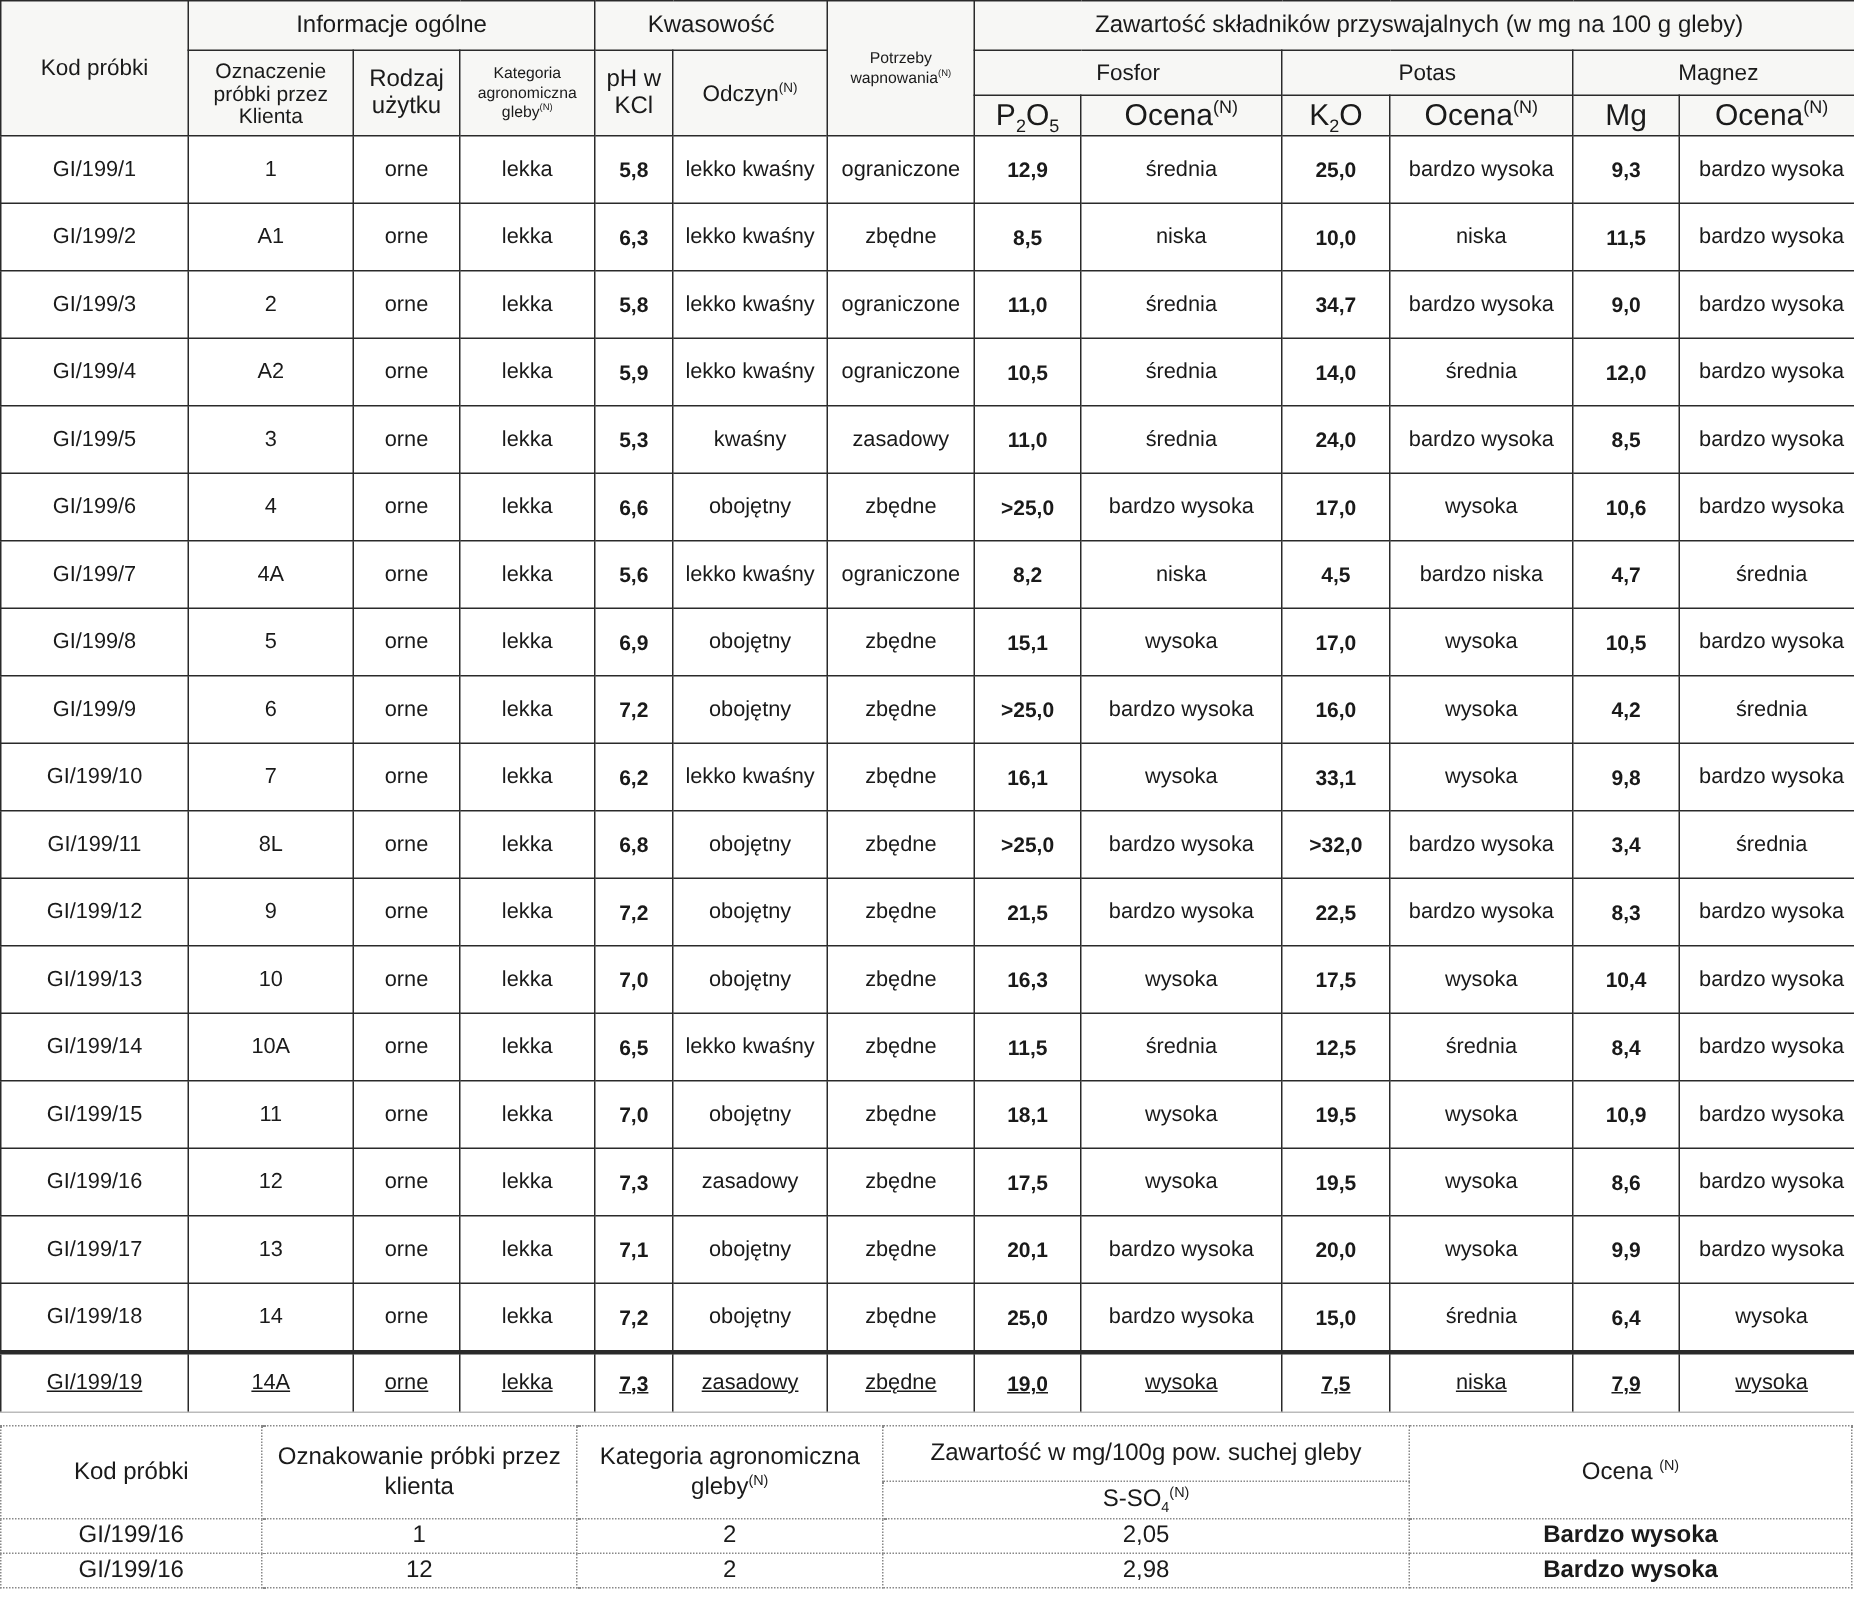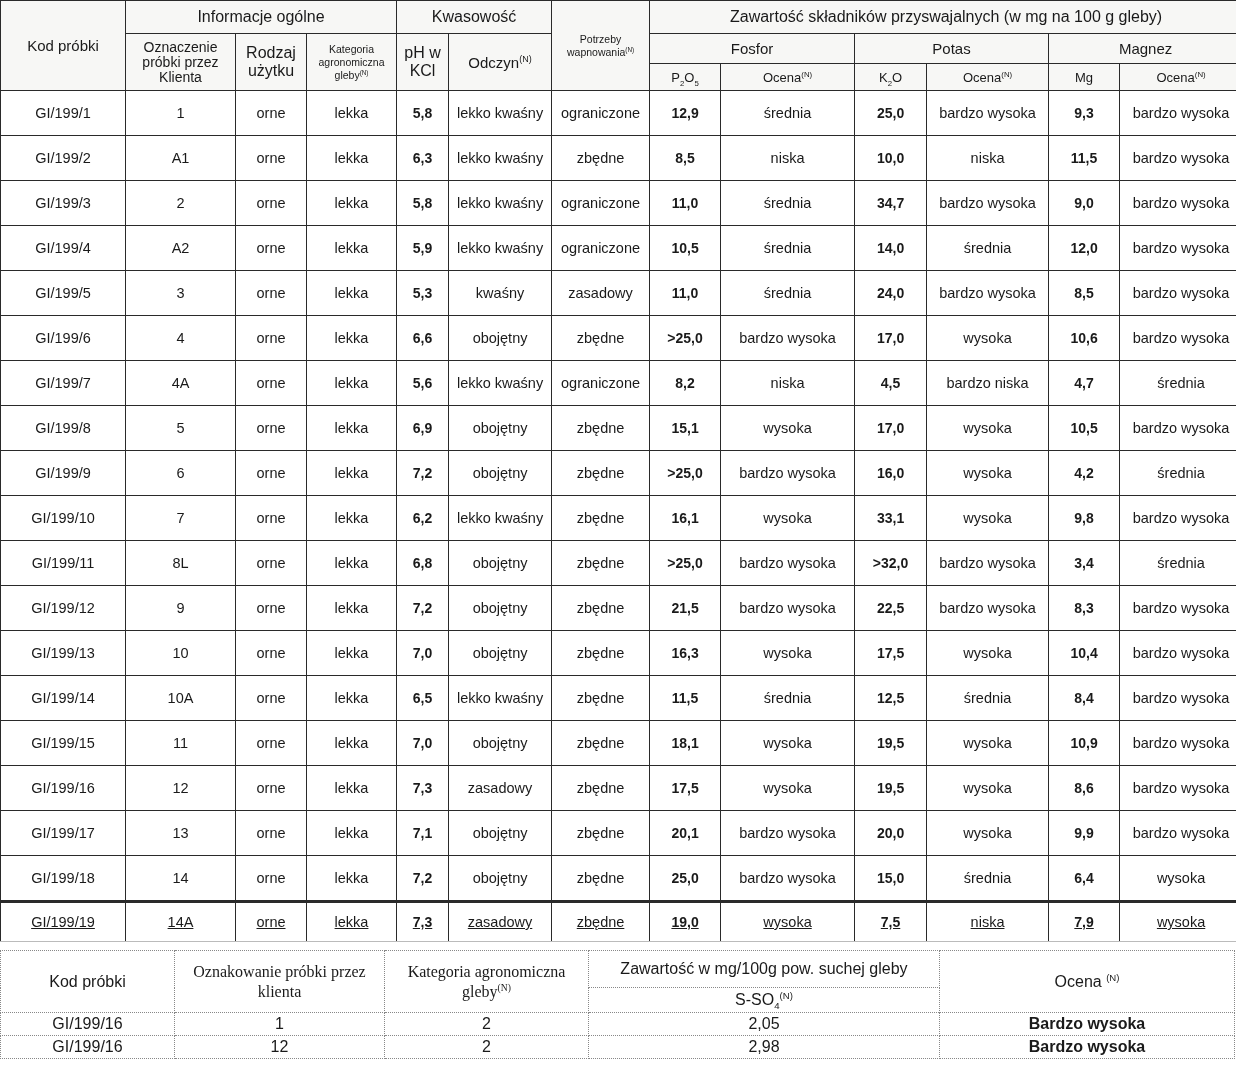--- a/index.html
+++ b/index.html
@@ -12,37 +12,37 @@
   #main-table td, #main-table th {
     border: 1.6px solid #2a2a2a; text-align: center; vertical-align: middle;
     padding: 0; font-weight: normal; overflow: hidden; white-space: nowrap;
   }
   #main-table thead th { background: #f7f7f5; }
   .h-group { font-size: 16px; height: 32px; margin-top: 33px; }
   .h-sub { font-size: 15px; height: 29px; }
   .h-small { font-size: 10.5px; line-height: 13px; white-space: normal !important; }
   .h-mid { font-size: 14px; line-height: 15px; white-space: normal !important; }
   .h-mid2 { font-size: 16px; line-height: 18px; white-space: normal !important; }
-  .h-unit { font-size: 13px; height: 26px; }
+  .h-unit { font-size: 20px; height: 26px; }
   sup { font-size: 0.6em; vertical-align: super; line-height: 0; }
   sub { font-size: 0.6em; vertical-align: sub; line-height: 0; }
   #main-table tbody td { font-size: 14.5px; height: 44px; }
   #main-table tbody td.num { font-weight: bold; font-size: 14px; }
   #main-table tbody tr.last-row td { height: 38px; border-bottom-color: #bbb; text-decoration: underline; }
   #main-table tbody tr.last-row { border-top: 3px solid #2a2a2a; }
 
   #sulfur-table { position: absolute; left: 0; top: 950px; width: 1234px; }
   #sulfur-table td, #sulfur-table th {
     border: 1px dotted #888; text-align: center; vertical-align: middle;
     padding: 0; font-weight: normal; font-size: 16px; white-space: nowrap;
   }
   #sulfur-table th { line-height: 20px; }
   #sulfur-table td { height: 22px; }
   #sulfur-table td.bold { font-weight: bold; }
-  .wrap { white-space: normal !important; font-family: Liberation Serif, serif; }
+  .wrap { white-space: normal !important; }
 </style>
 </head>
 <body>
 
 <table id="main-table">
   <colgroup>
     <col style="width:125px">
       <col style="width:110px">
       <col style="width:71px">
       <col style="width:90px">

